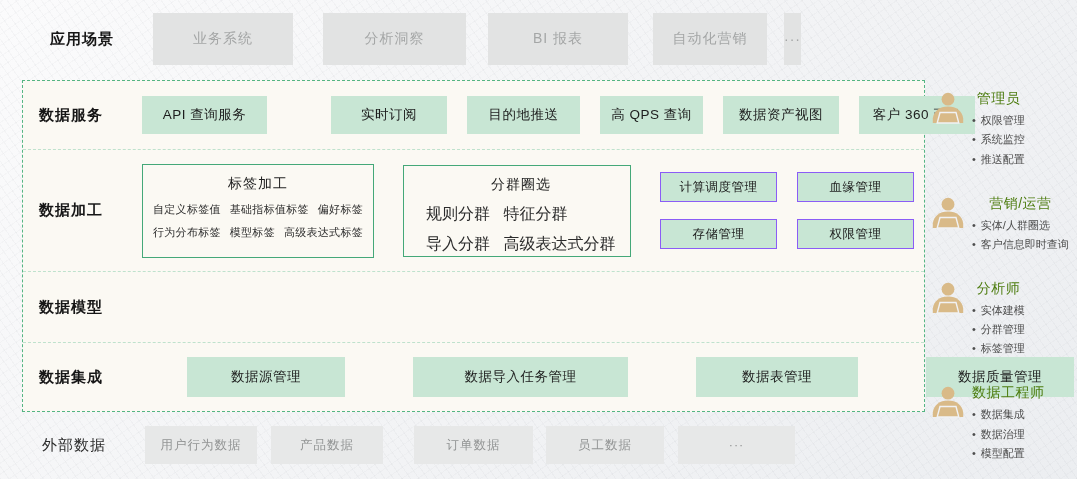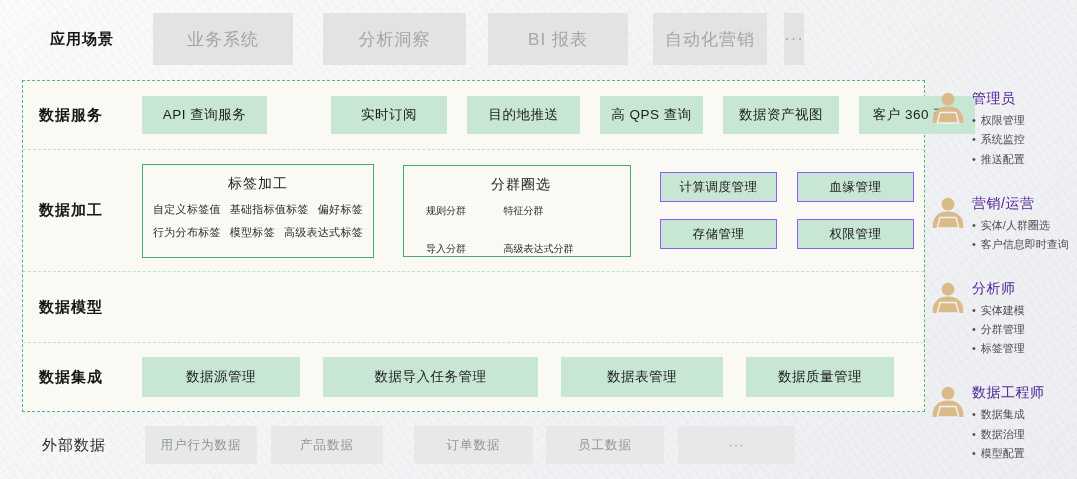--- a/index.html
+++ b/index.html
@@ -21,21 +21,21 @@
   }
   .page { position:relative; z-index:1; display:flex; width:100%; height:100%; }
   .main-col { width:928px; display:flex; flex-direction:column; }
 
   .row { display:flex; align-items:center; }
   .row-label { width:103px; margin-left:42px; font-size:15px; font-weight:700; letter-spacing:1px; color:#161616; flex:0 0 auto; }
   .row-label.plain { font-weight:400; color:#2b2b2b; }
 
   
   .scen-row { margin-top:13px; height:52px;padding-left:8px; }
-  .gray-box { background:#e2e3e3; color:#a4a6a6; font-size:17px; letter-spacing:1px;
+  .gray-box { background:#e2e3e3; color:#a4a6a6; font-size:14px; letter-spacing:1px;
     display:flex; align-items:center; justify-content:center; height:52px; }
   .scen-row .gray-box { margin-right:17px; }
   .scen-row .gray-box:nth-child(1){ width:150px; }
   .scen-row .gray-box:nth-child(2){ width:140px; }
   .scen-row .gray-box:nth-child(3){ width:143px; margin-left:13px; }
   .scen-row .gray-box:nth-child(4){ width:140px; margin-left:5px; }
   .scen-row .gray-box:nth-child(5){ width:114px; margin-left:8px; }
 
   
   .platform {
@@ -61,55 +61,55 @@
   .services .green-box:nth-child(5){ width:116px; }
   .services .green-box:nth-child(6){ width:116px; }
 
   .processing { height:122px; }
   .proc-content { display:flex; align-items:center; gap:29px; }
   .group-box { border:1px solid #44a878; background:transparent; padding:10px 10px 12px; }
   .group-box.tags { width:232px; height:94px; }
   .group-box.segments { width:228px; height:92px; padding-left:22px; padding-right:14px; }
   .group-title { text-align:center; font-size:14px; color:#1d1d1d; margin-bottom:9px; letter-spacing:1px; }
   .group-row { display:flex; justify-content:space-between; font-size:11px; color:#2c2c2c; margin-top:8px; letter-spacing:.3px; }
-  .group-grid { display:grid; grid-template-columns:1fr 1.45fr; row-gap:24px; font-size:10px; color:#2c2c2c; margin-top:10px; }
+  .group-grid { display:grid; grid-template-columns:1fr 1.45fr; row-gap:9px; font-size:16px; color:#2c2c2c; margin-top:10px; }
   .mgmt-grid { display:grid; grid-template-columns:117px 117px; gap:17px 20px; }
   .mgmt-grid .green-box { height:30px; font-size:12.5px; border:1px solid #8b5cf6; }
 
   .model-row { height:71px; }
   .model-row .boxes { display:flex; gap:35px; }
   .model-row .green-box { height:42px; }
   .model-row .boxes .green-box:nth-child(1){ width:228px; }
   .model-row .boxes .green-box:nth-child(2){ width:232px; }
   .model-row .boxes .green-box:nth-child(3){ width:233px; }
 
   .integration { height:69px; }
   .integration .boxes { display:flex; gap:23px; }
-  .integration .green-box { height:40px; }
+  .integration .green-box { height:40px;margin-left:45px; }
   .integration .boxes .green-box:nth-child(1){ width:158px; }
   .integration .boxes .green-box:nth-child(2){ width:215px; }
   .integration .boxes .green-box:nth-child(3){ width:162px; }
   .integration .boxes .green-box:nth-child(4){ width:148px; }
 
   
   .ext-row { margin-top:14px; height:38px; }
   .ext-row .gray-box { height:38px; background:#e7e8e8; color:#929494; font-size:12.5px; margin-right:14px; }
   .ext-row .gray-box:nth-child(1){ width:112px; }
   .ext-row .gray-box:nth-child(2){ width:112px; }
   .ext-row .gray-box:nth-child(3){ width:112px; }
   .ext-row .gray-box:nth-child(4){ width:119px; margin-left:17px; }
   .ext-row .gray-box:nth-child(5){ width:118px; margin-left:-1px; }
   .ext-row .gray-box:nth-child(6){ width:117px; }
 
   
   .personas { width:149px; display:flex; flex-direction:column; justify-content:space-between; padding:90px 4px 16px 2px; }
   .persona { display:flex; align-items:flex-start; }
   .persona-icon { flex:0 0 36px; margin-top:2px; }
   .persona-text { margin-left:6px; }
-  .persona-title { font-size:14px; color:#4c1d95; letter-spacing:.5px; margin-bottom:3px; }
+  .persona-title { font-size:14px; color:#4d7c0f; letter-spacing:.5px; margin-bottom:3px;text-align:center; }
   .persona-list { list-style:none; }
   .persona-list li { font-size:11px; color:#4d4d4d; line-height:1.75; white-space:nowrap; }
   .persona-list li::before { content:"•"; margin-right:5px; color:#4d4d4d; }
 </style>
 </head>
 <body>
 
 <svg width="0" height="0" style="position:absolute">
   <defs>
     <g id="person-laptop">

